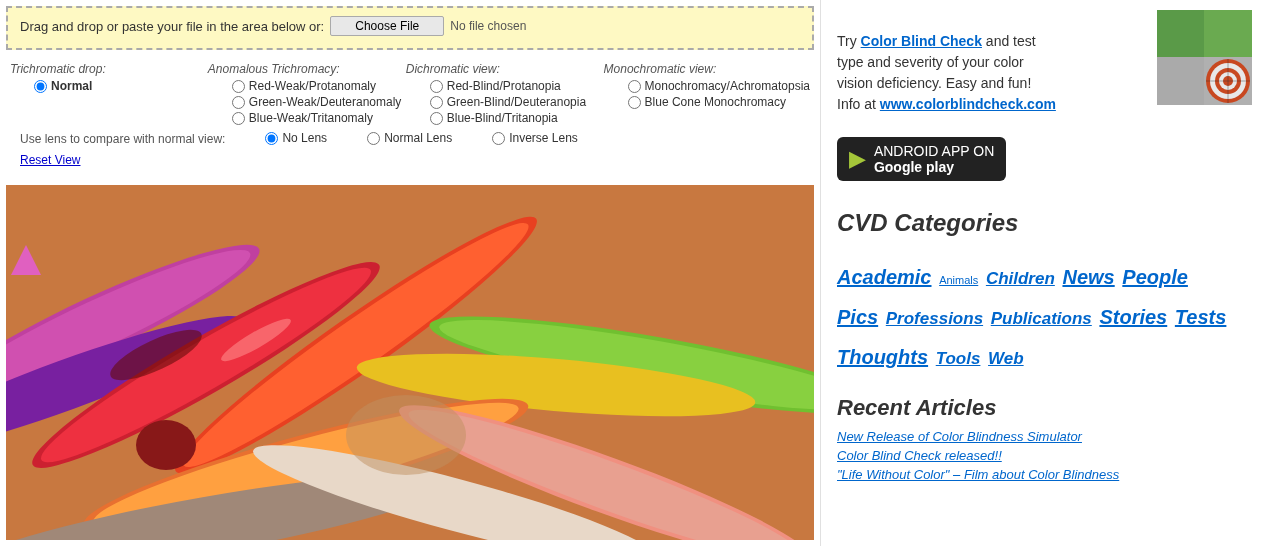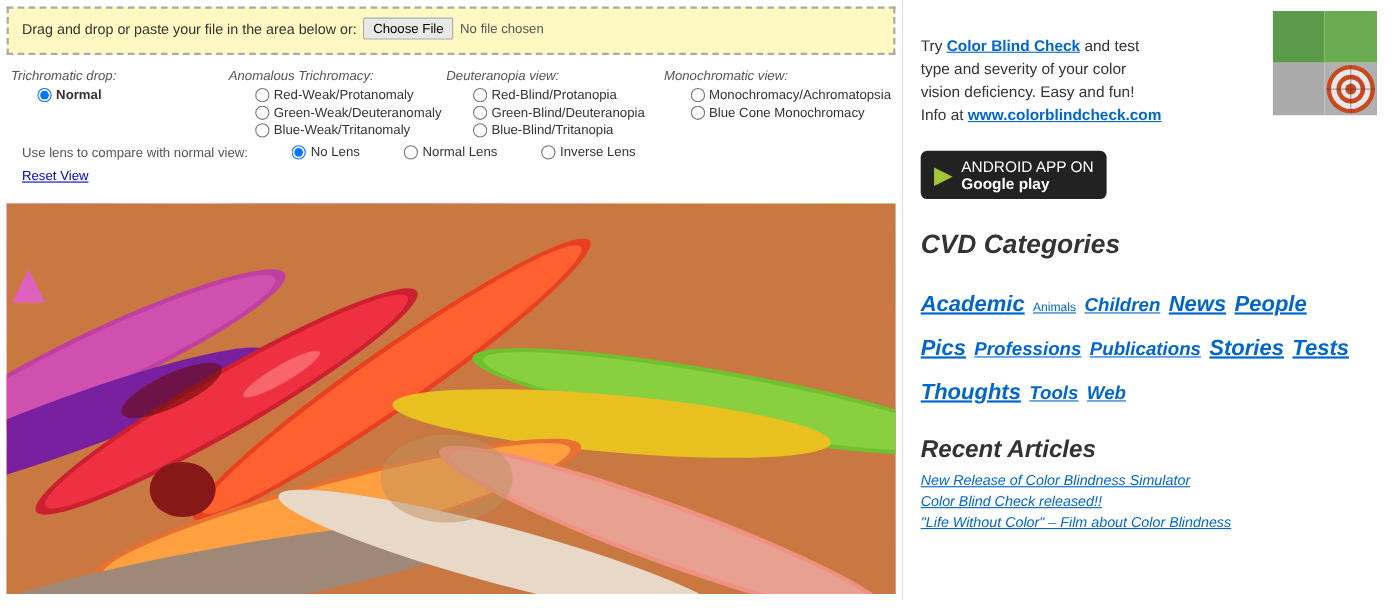--- a/index.html
+++ b/index.html
@@ -16,21 +16,21 @@
       padding: 8px 12px;
       margin: 6px;
       background: #fef9c3;
       font-size: 13px;
       color: #333;
     }
     .upload-row { display: flex; align-items: center; gap: 6px; margin-bottom: 4px; }
     .choose-file-btn {
       background: #e8e8e8;
       border: 1px solid #aaa;
-      padding: 2px 8px;
+      padding: 2px 24px;
       font-size: 12px;
       cursor: pointer;
       border-radius: 2px;
     }
     .no-file { color: #555; font-size: 12px; text-align: right; }
 
     
     .options-area { padding: 6px 10px; font-size: 12px; }
     .options-grid { display: flex; gap: 0; }
     .options-col { flex: 1; }
@@ -138,21 +138,21 @@
             <input type="radio" name="view" id="r-green-weak" style="">
             <label for="r-green-weak">Green-Weak/Deuteranomaly</label>
           </div>
           <div class="option-item">
             <input type="radio" name="view" id="r-blue-weak" style="">
             <label for="r-blue-weak">Blue-Weak/Tritanomaly</label>
           </div>
         </div>
 
         <div class="options-col">
-          <div class="options-col-label">Deuteranopia view:</div>
+          <div class="options-col-label">Dichromatic view:</div>
           <div class="option-item">
             <input type="radio" name="view" id="r-red-blind" style="">
             <label for="r-red-blind">Red-Blind/Protanopia</label>
           </div>
           <div class="option-item">
             <input type="radio" name="view" id="r-green-blind" style="">
             <label for="r-green-blind">Green-Blind/Deuteranopia</label>
           </div>
           <div class="option-item">
             <input type="radio" name="view" id="r-blue-blind" style="">

